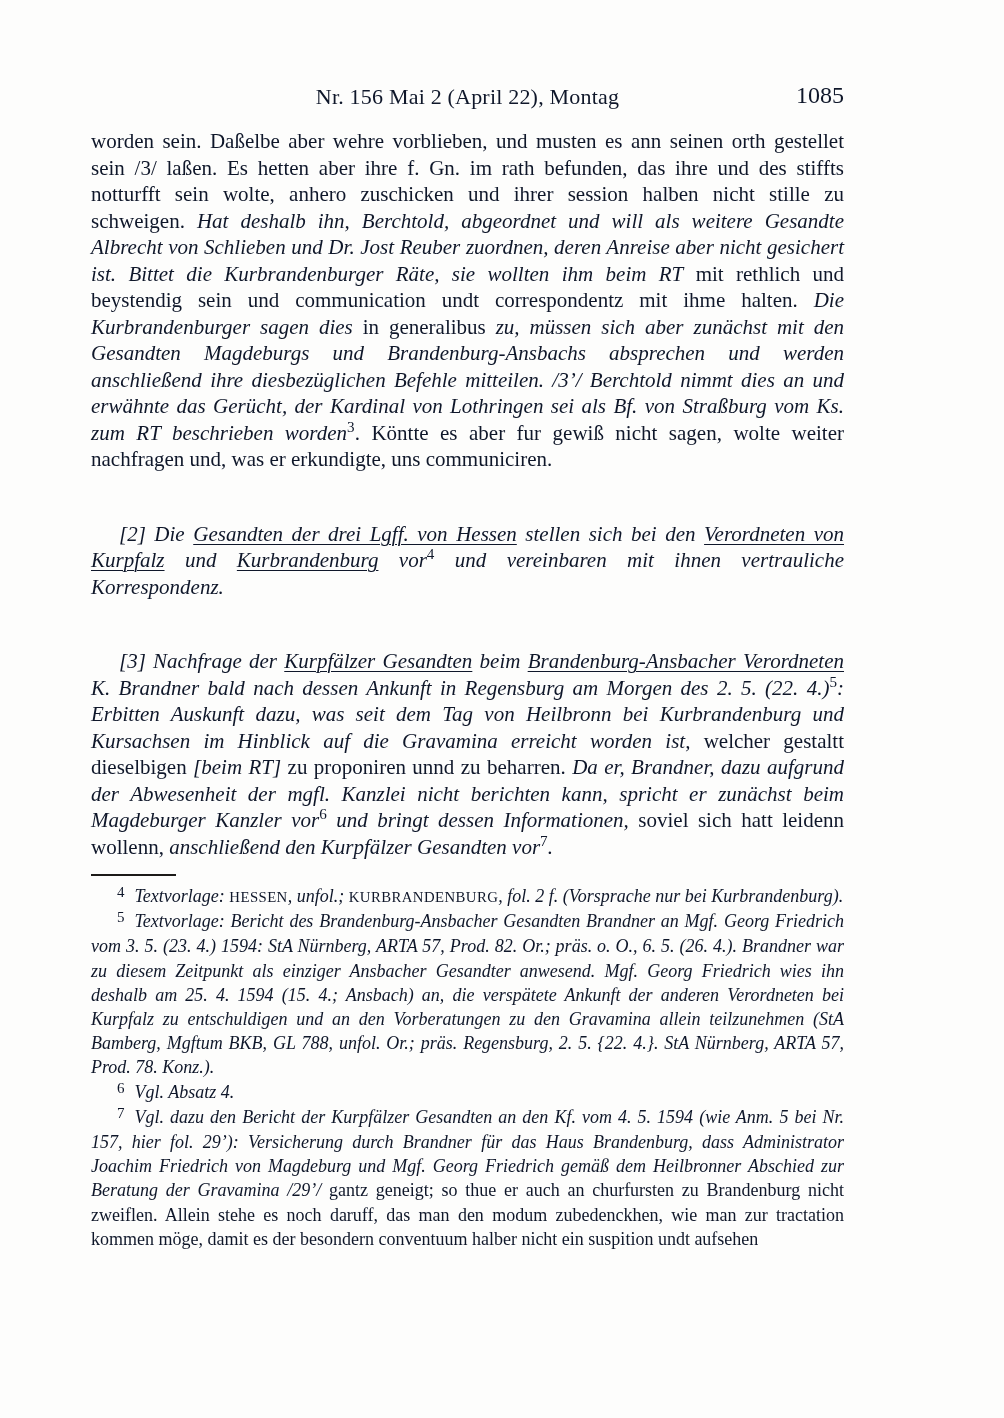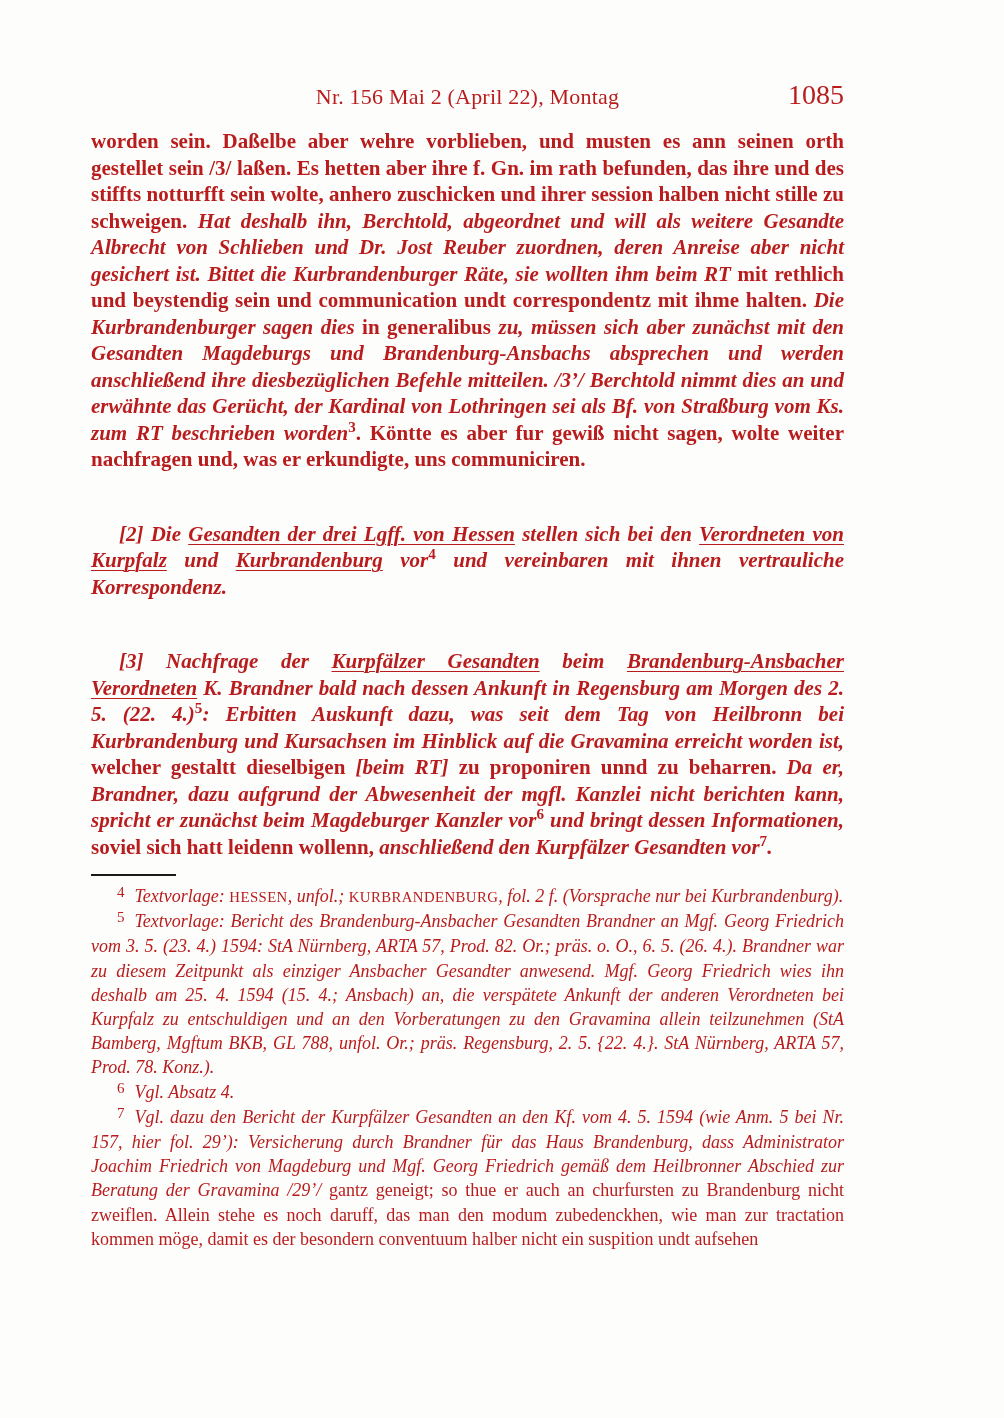--- a/index.html
+++ b/index.html
@@ -1,43 +1,43 @@
 <!DOCTYPE html>
 <html lang="de"><head>
 <meta charset="utf-8">
 <style>
   html,body{margin:0;padding:0;background:#ffffff;}
   .page{
     position:relative;
     width:1004px;height:1418px;
     background:#fdfdfc;
     overflow:hidden;
-    color:#b91c1c;
+    color:#0f172a;
     font-family:"Liberation Serif", serif;
   }
   .text-col{
     position:absolute;left:91px;top:84px;width:753px;
   }
   .running-head{
     position:relative;height:26px;
     font-size:22px;line-height:26px;
   }
   .head-title{
     position:absolute;left:0;right:0;text-align:center;
     letter-spacing:0.2px;
   }
   .page-num{
-    position:absolute;right:0;top:-2px;font-size:28px;
+    position:absolute;right:0;top:-2px;font-size:24px;
   }
   .body-text{
     margin-top:18px;
     font-size:21px;line-height:26.5px;
     text-align:justify;
   }
-  .para{margin:0;padding:0;font-weight:bold;}
+  .para{margin:0;padding:0;}
   .para.indent{text-indent:28px;margin-top:48px;}
   .run-r{font-style:normal;}
   .run-i{font-style:italic;}
   .run-iu{
     font-style:italic;
     text-decoration:underline;
     text-decoration-thickness:1.3px;
     text-underline-offset:3px;
   }
   .run-sup{

